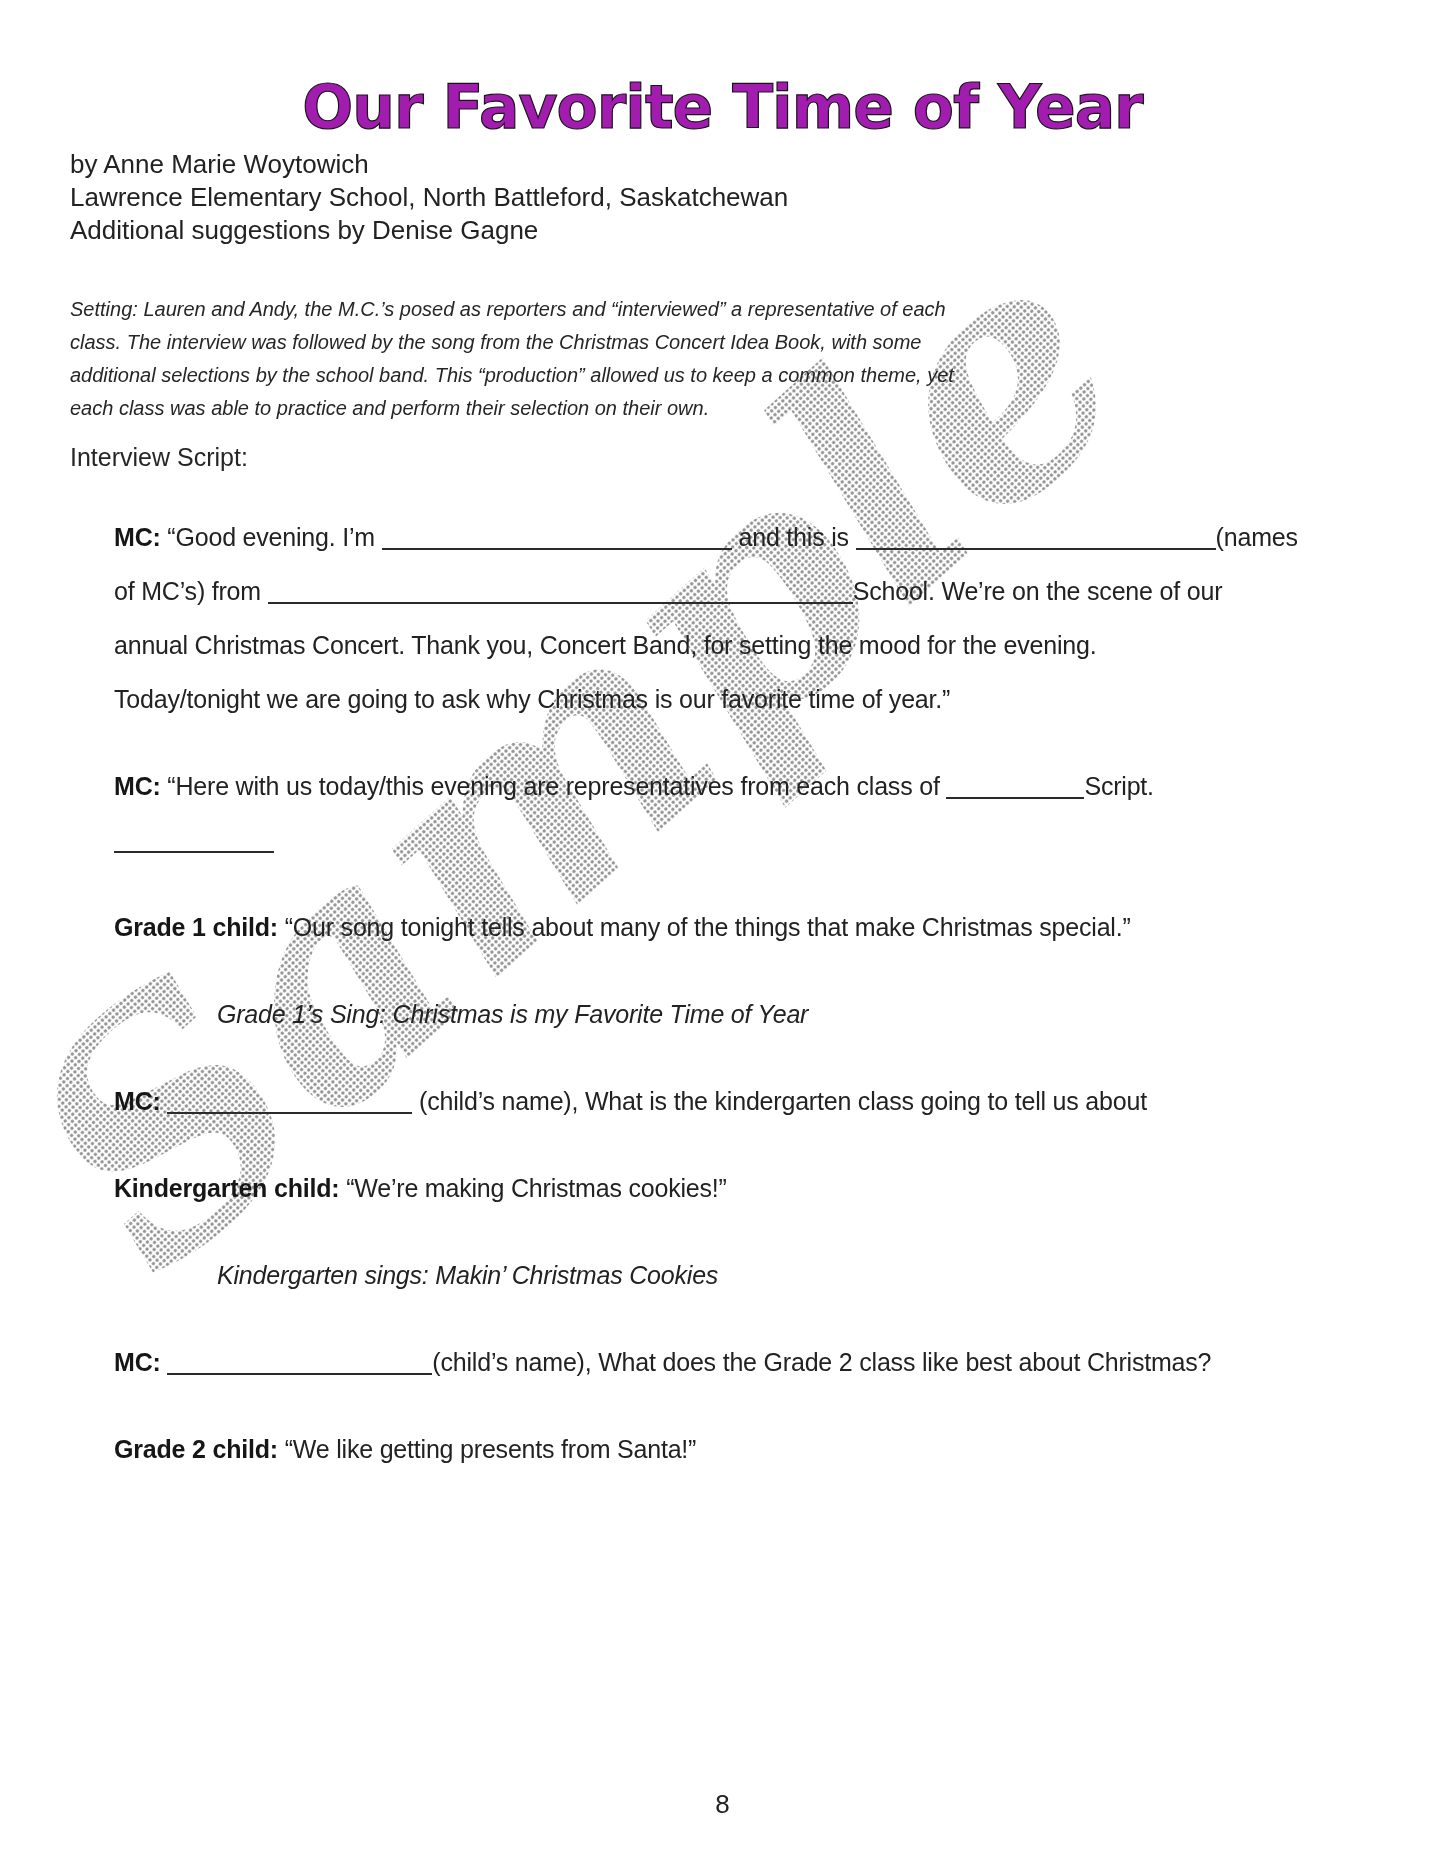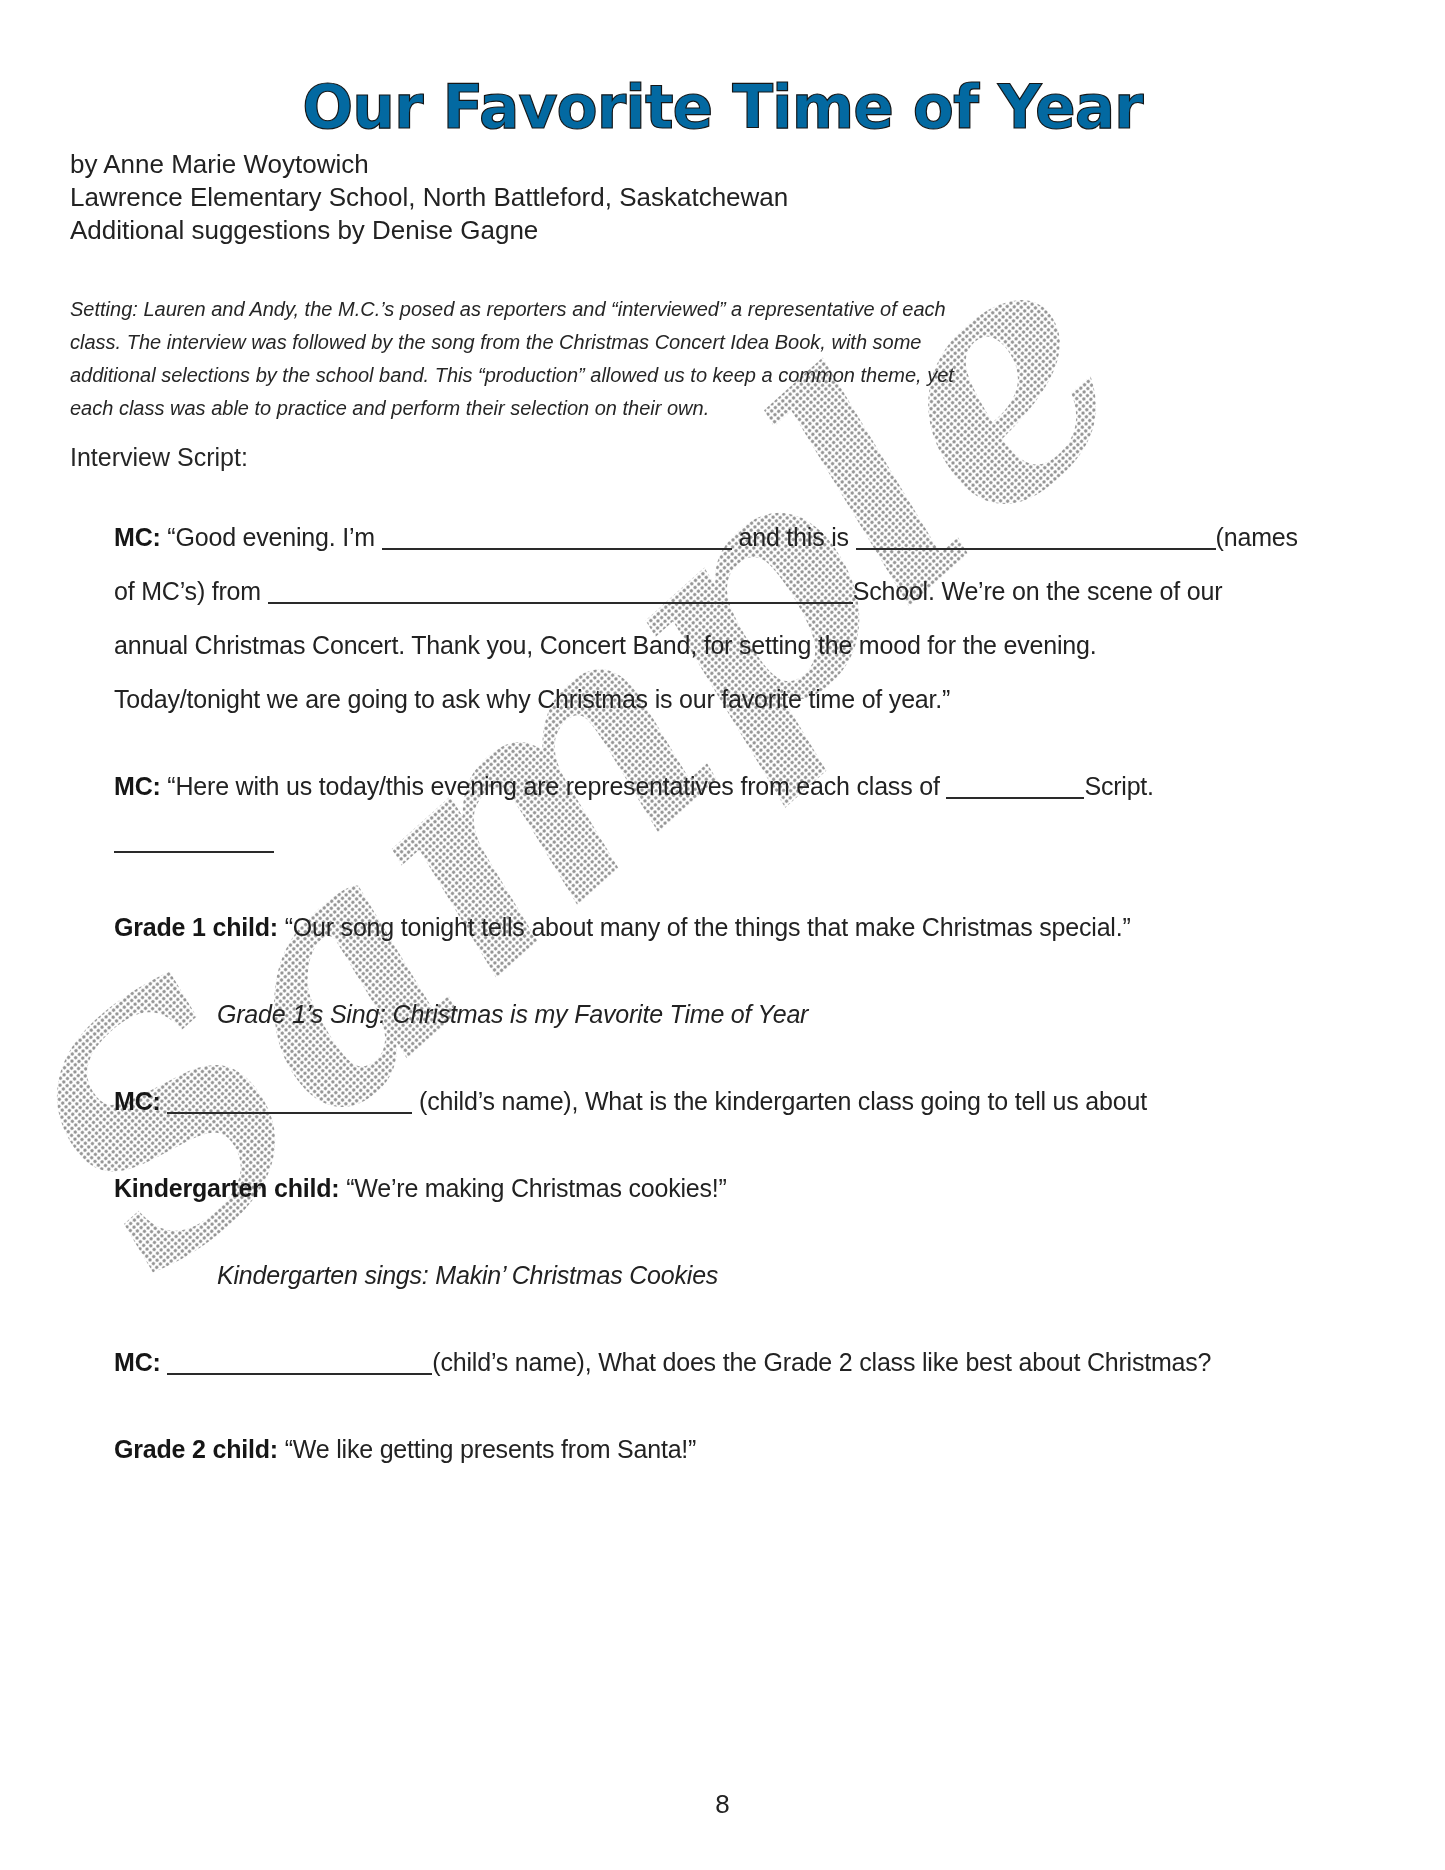--- a/index.html
+++ b/index.html
@@ -14,21 +14,21 @@
   }
   .watermark-layer{position:absolute;inset:0;z-index:0;pointer-events:none;}
   .content{position:relative;z-index:1;padding:74px 70px 0 70px;}
   .title{
     text-align:center;
     font-family:"DejaVu Sans",sans-serif;
     font-size:60px;
     font-weight:800;
     letter-spacing:-1px;
     line-height:66px;
-    color:#0369a1;
+    color:#a21caf;
     -webkit-text-stroke:1.2px #161616;
   }
   .subhead{margin-top:8px;}
   .subline{text-align:left;font-size:26px;line-height:33px;color:#222;}
   .setting{margin-top:46px;font-style:italic;font-size:20px;line-height:33px;color:#262626;}
   .interview-label{margin-top:16px;font-size:25px;line-height:33px;color:#262626;}
   .script{margin-top:36px;font-size:25px;letter-spacing:-0.2px;color:#222;margin-left:44px;}
   .line{line-height:54px;white-space:nowrap;}
   .line.gap{margin-top:33px;}
   .line.indent{padding-left:103px;}

